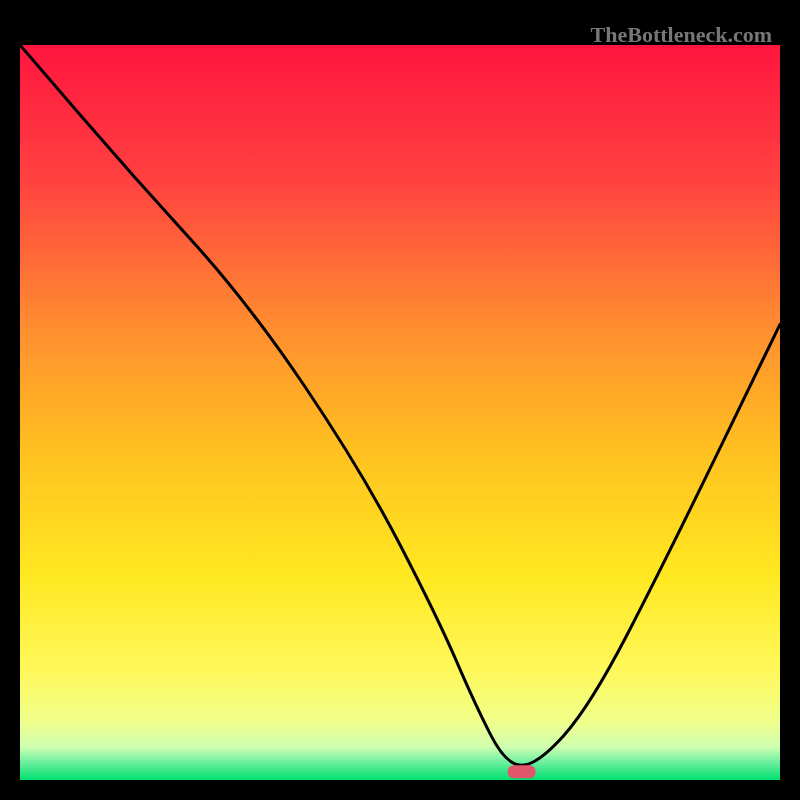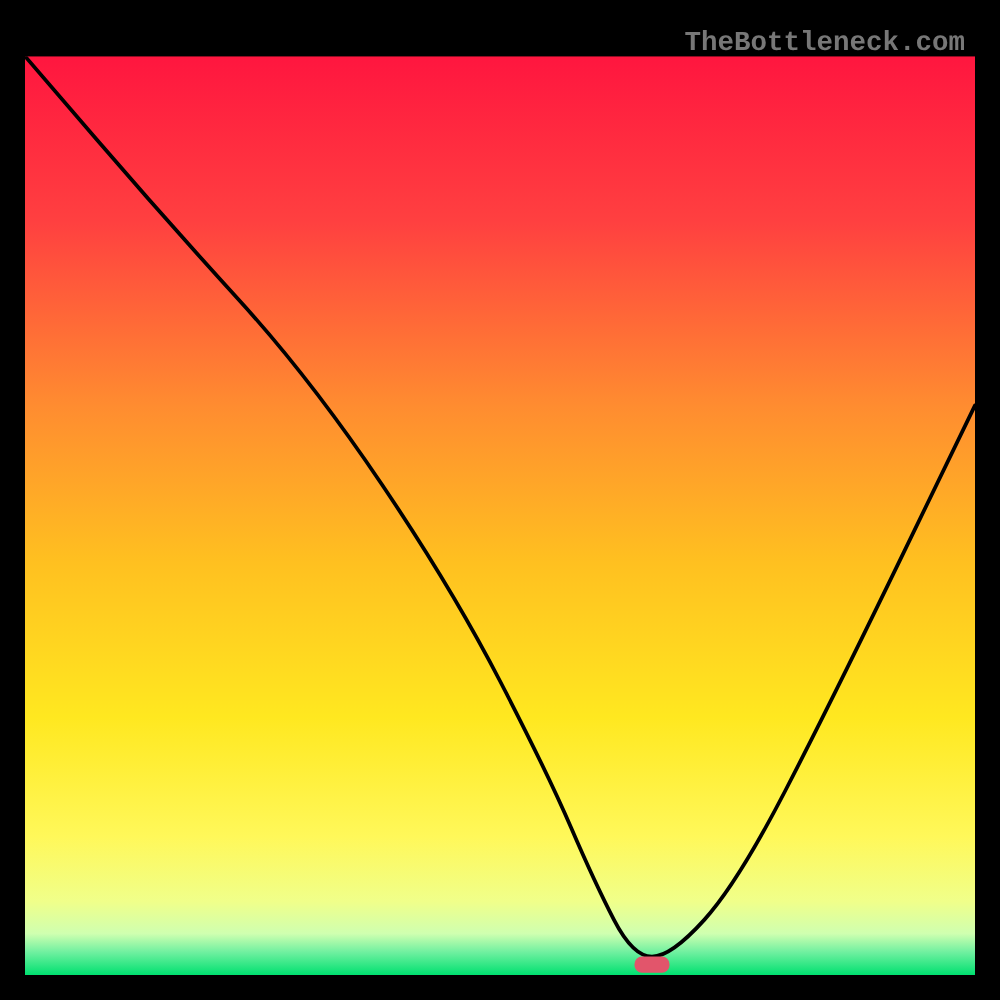--- a/index.html
+++ b/index.html
@@ -15,21 +15,21 @@
     left: 20px;
     top: 20px;
     width: 760px;
     height: 760px;
     background: #000;
   }
   .watermark {
     position: absolute;
     top: 2px;
     right: 8px;
-    font-family: Liberation Mono, monospace;
+    font-family: Liberation Serif, serif;
     font-size: 22px;
     font-weight: 600;
     color: #777;
     user-select: none;
   }
   .plot {
     position: absolute;
     left: 0;
     top: 25px;
     width: 760px;

